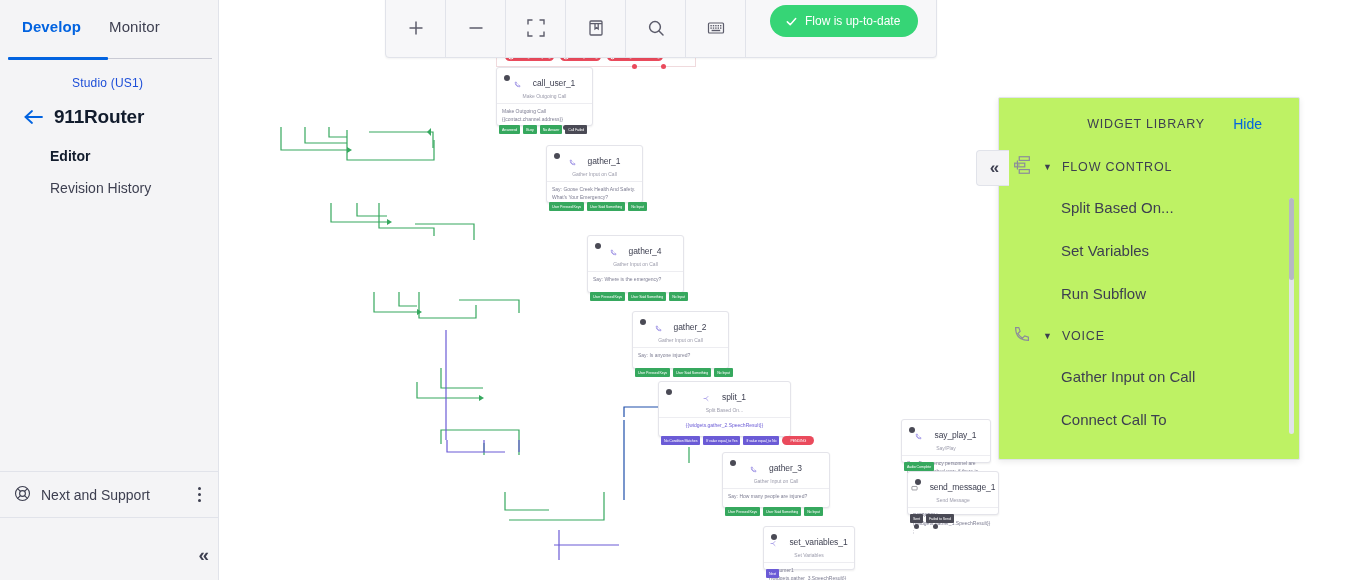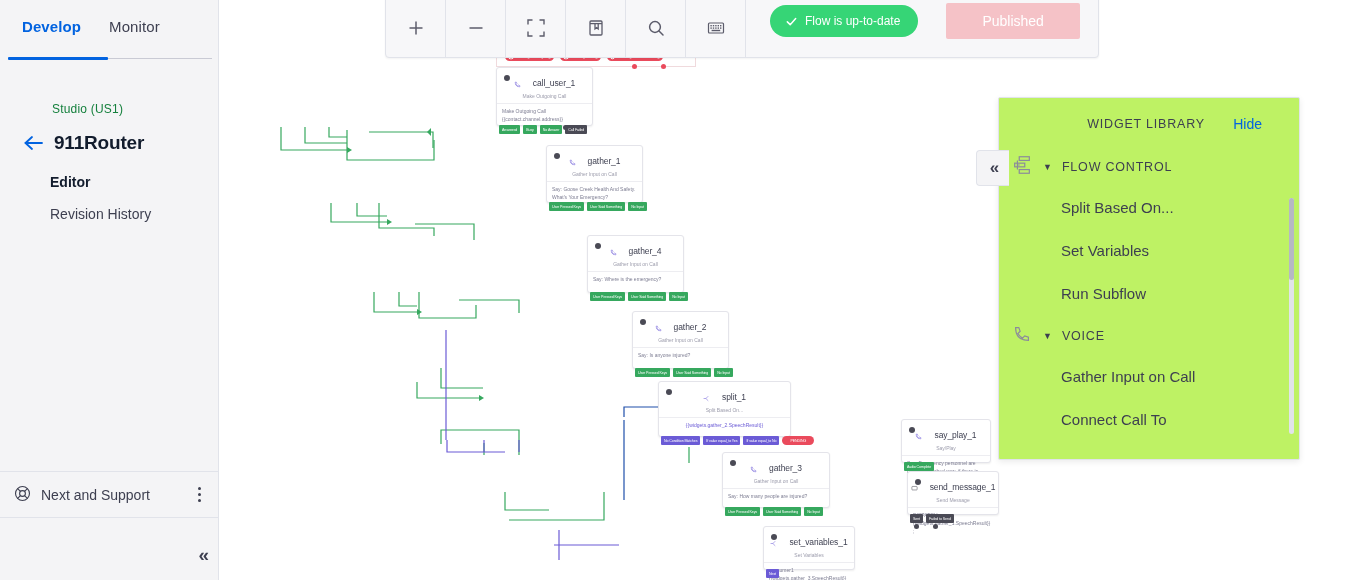--- a/index.html
+++ b/index.html
@@ -21,21 +21,21 @@
   .tab {
     font-size: 15px; font-weight: bold; padding: 18px 14px 0 14px;
     cursor: pointer; letter-spacing: .1px;
   }
   .tab.active { color: #0263e0; }
   .tab.inactive { color: #3d3f50; font-weight: normal; }
   .tabs-underline { position: absolute; top: 57px; left: 0; width: 219px; height: 3px; }
   .tabs-underline .track { position: absolute; left: 8px; top: 1px; width: 204px; height: 1px; background: #c9cad4; }
   .tabs-underline .active-bar { position: absolute; left: 8px; top: 0; width: 100px; height: 3px; background: #0263e0; border-radius: 1px; }
 
-  .studio-label { font-size: 12px; color: #15803d; padding: 44px 0 0 52px; letter-spacing: .2px; }
+  .studio-label { font-size: 12px; color: #1d4ed8; padding: 18px 0 0 52px; letter-spacing: .2px; margin-left: 20px; }
   .flow-title-row { display: flex; align-items: center; padding: 16px 0 0 22px; gap: 10px; }
   .back-arrow { width: 22px; height: 22px; display: inline-flex; align-items: center; justify-content: center; cursor: pointer; }
   .flow-title { font-size: 19px; font-weight: bold; color: #121c2d; letter-spacing: -.2px; }
   .nav-list { padding: 12px 0 0 50px; }
   .nav-item { font-size: 14px; color: #3d3f50; padding: 8px 0; cursor: pointer; line-height: 1.15; }
   .nav-item.current { font-weight: bold; color: #121c2d; }
 
   .sidebar-footer { position: absolute; left: 0; bottom: 62px; width: 219px; border-top: 1px solid #e1e3ea; border-bottom: 1px solid #e1e3ea; height: 47px; display: flex; align-items: center; padding: 0 14px; }
   .docs-link { display: flex; align-items: center; gap: 10px; font-size: 14px; color: #3d3f50; cursor: pointer; flex: 1; }
   .kebab { display: flex; flex-direction: column; gap: 3px; padding: 6px 4px; cursor: pointer; }
@@ -432,21 +432,20 @@
             </g>
           </svg>
       </div>
       <div class="tb-actions">
         <span class="pill-status">
           <svg width="13" height="13" viewBox="0 0 14 14" fill="none" stroke="#ffffff" stroke-width="1.6" stroke-linecap="round" stroke-linejoin="round">
               <path d="M2.5 7.4 L5.6 10.4 L11.5 3.8"></path>
             </svg>
           <span>Flow is up-to-date</span>
         </span>
-        <button class="btn-published">Published</button>
       </div>
     </div>
 
     <div class="panel-collapse-tab">«</div>
 
     <aside class="widget-panel">
       <div class="wp-head">
         <span class="wp-title">WIDGET LIBRARY</span>
         <span class="wp-hide">Hide</span>
       </div>

